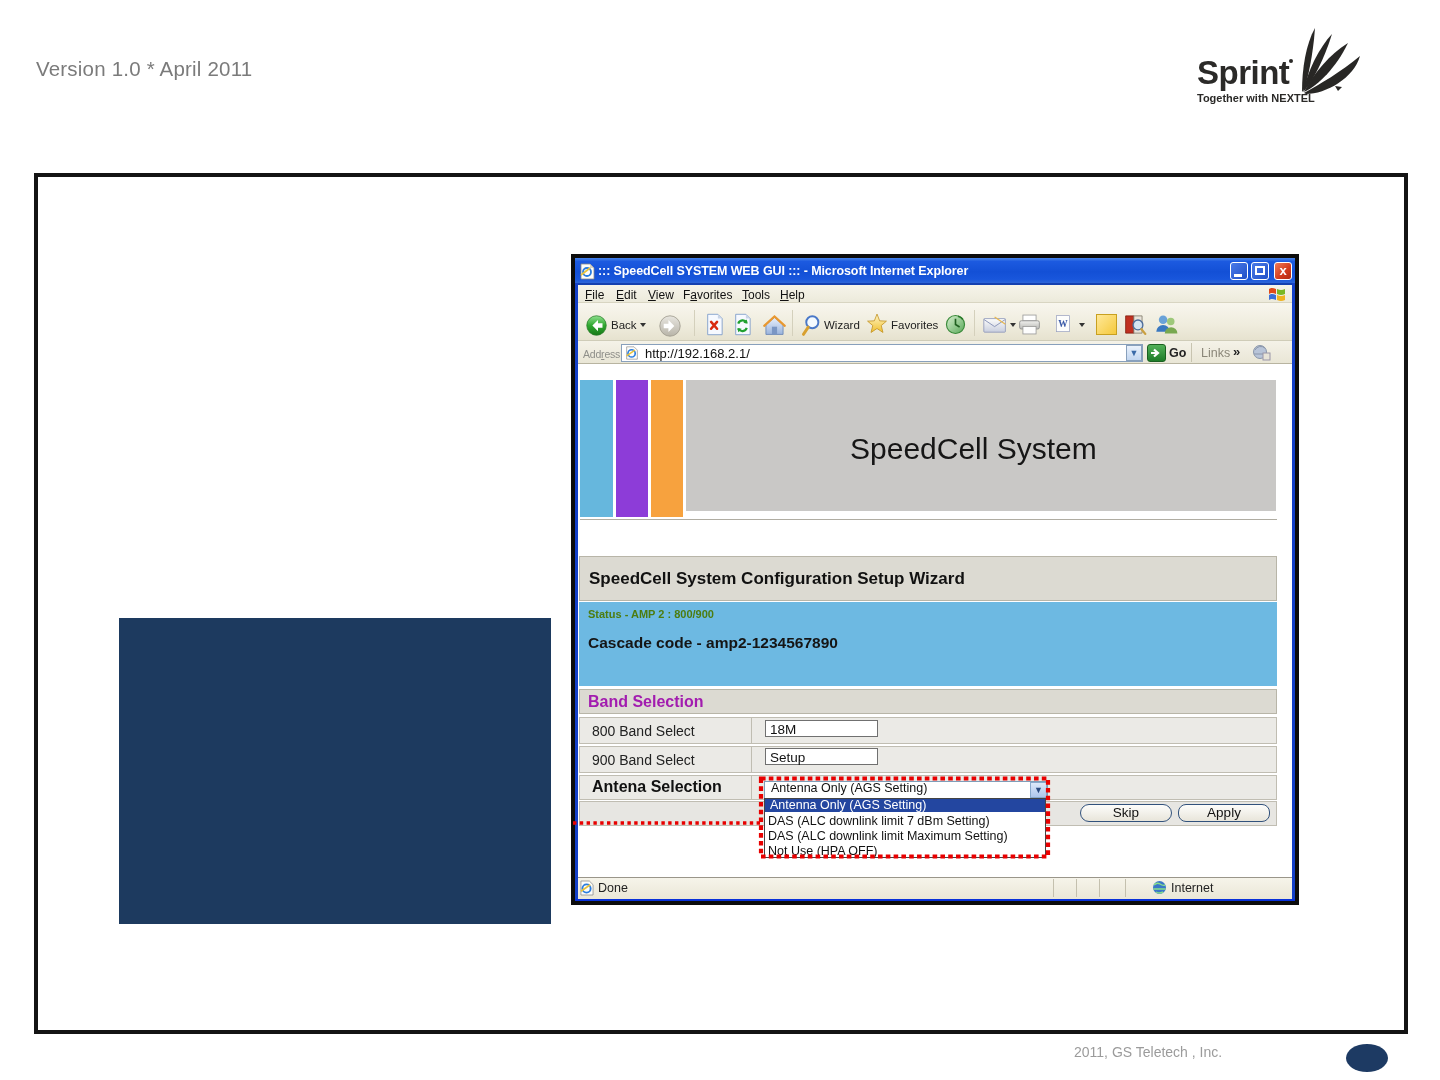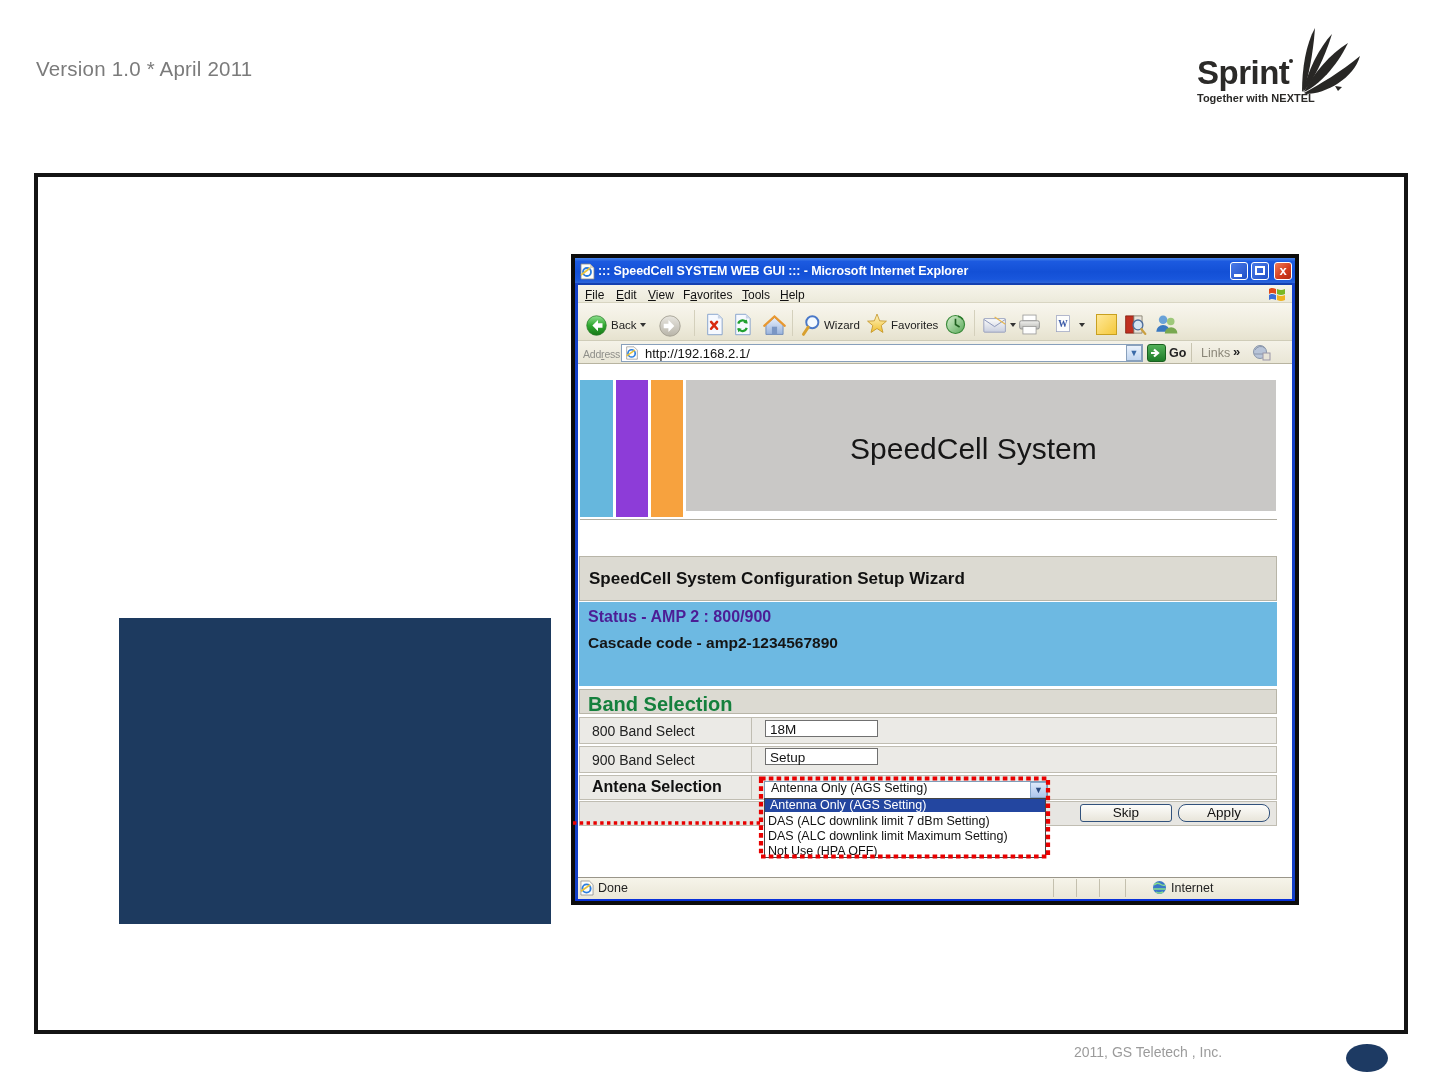--- a/index.html
+++ b/index.html
@@ -235,44 +235,44 @@
 <div class="abs" style="left:616px;top:380px;width:32px;height:137px;background:#8d3cd8"></div>
 <div class="abs" style="left:651px;top:380px;width:32px;height:137px;background:#f7a23e"></div>
 <div class="abs" style="left:686px;top:380px;width:590px;height:131px;background:#c9c8c6"></div>
 <div class="abs" style="left:850px;top:432px;font-size:30px;font-weight:normal;color:#161616">SpeedCell System</div>
 <div class="abs" style="left:580px;top:519px;width:697px;height:1px;background:#b0ada2"></div>
 
 <div class="abs bb" style="left:579px;top:556px;width:698px;height:45px;background:#dcdad2;border:1px solid #b8b5a8"></div>
 <div class="abs" style="left:589px;top:569px;font-size:17px;font-weight:bold;color:#111">SpeedCell System Configuration Setup Wizard</div>
 
 <div class="abs" style="left:579px;top:602px;width:698px;height:84px;background:#6db9e2"></div>
-<div class="abs" style="left:588px;top:608px;font-size:16px;font-weight:bold;color:#4c1d95">Status - AMP 2 : 800/900</div>
+<div class="abs" style="left:588px;top:608px;font-size:11px;font-weight:bold;color:#4d7c0f">Status - AMP 2 : 800/900</div>
 <div class="abs" style="left:588px;top:634px;font-size:15.5px;font-weight:bold;color:#151515">Cascade code - amp2-1234567890</div>
 
 <div class="abs bb" style="left:579px;top:689px;width:698px;height:25px;background:#dcdad2;border:1px solid #b8b5a8"></div>
-<div class="abs" style="left:588px;top:693px;font-size:20px;font-weight:bold;color:#15803d">Band Selection</div>
+<div class="abs" style="left:588px;top:693px;font-size:16px;font-weight:bold;color:#a21caf">Band Selection</div>
 
 <div class="abs bb" style="left:579px;top:717px;width:698px;height:27px;background:#ebeae6;border:1px solid #c0bdb2"></div>
 <div class="abs" style="left:580px;top:718px;width:171px;height:25px;border-right:1px solid #c0bdb2"></div>
 <div class="abs" style="left:592px;top:723px;font-size:14px;color:#222">800 Band Select</div>
 <div class="abs bb" style="left:765px;top:720px;width:113px;height:17px;background:#fff;border:1px solid #707070"></div>
 <div class="abs" style="left:770px;top:722px;font-size:13.5px;color:#111">18M</div>
 
 <div class="abs bb" style="left:579px;top:746px;width:698px;height:27px;background:#ebeae6;border:1px solid #c0bdb2"></div>
 <div class="abs" style="left:580px;top:747px;width:171px;height:25px;border-right:1px solid #c0bdb2"></div>
 <div class="abs" style="left:592px;top:752px;font-size:14px;color:#222">900 Band Select</div>
 <div class="abs bb" style="left:765px;top:748px;width:113px;height:17px;background:#fff;border:1px solid #707070"></div>
 <div class="abs" style="left:770px;top:750px;font-size:13.5px;color:#111">Setup</div>
 
 <div class="abs bb" style="left:579px;top:775px;width:698px;height:25px;background:#ebeae6;border:1px solid #c0bdb2"></div>
 <div class="abs" style="left:580px;top:776px;width:171px;height:23px;border-right:1px solid #c0bdb2"></div>
 <div class="abs" style="left:592px;top:778px;font-size:16px;font-weight:bold;color:#111">Antena Selection</div>
 
 <div class="abs bb" style="left:579px;top:801px;width:698px;height:25px;background:#e7e6e2;border:1px solid #c0bdb2"></div>
-<div class="abs bb" style="left:1080px;top:804px;width:92px;height:18px;border:1px solid #32527c;border-radius:3px;background:linear-gradient(180deg,#fdfdfb,#e8e5da);font-size:13.5px;color:#111;text-align:center;line-height:16px">Skip</div>
+<div class="abs bb" style="left:1080px;top:804px;width:92px;height:18px;border:1px solid #32527c;border-radius:9px;background:linear-gradient(180deg,#fdfdfb,#e8e5da);font-size:13.5px;color:#111;text-align:center;line-height:16px">Skip</div>
 <div class="abs bb" style="left:1178px;top:804px;width:92px;height:18px;border:1px solid #32527c;border-radius:8px;background:linear-gradient(180deg,#fdfdfb,#e8e5da);font-size:13.5px;color:#111;text-align:center;line-height:16px">Apply</div>
 
 <div class="abs bb" style="left:764px;top:781px;width:284px;height:18px;background:#fff;border:1px solid #7f9db9"></div>
 <div class="abs" style="left:771px;top:781px;font-size:12.5px;color:#111">Antenna Only (AGS Setting)</div>
 <div class="abs bb" style="left:1030px;top:782px;width:17px;height:16px;background:linear-gradient(180deg,#dce8fa,#aec6ec);border:1px solid #88a8cc;color:#2a4a80;font-size:9px;text-align:center;line-height:15px">▼</div>
 
 <div class="abs bb" style="left:764px;top:798px;width:282px;height:60px;background:#fff;border:1px solid #444"></div>
 <div class="abs" style="left:765px;top:799px;width:280px;height:13px;background:#2346a0"></div>
 <div class="abs" style="left:770px;top:799px;font-size:12.5px;line-height:13px;color:#fff">Antenna Only (AGS Setting)</div>
 <div class="abs" style="left:768px;top:814px;font-size:12.5px;line-height:15.2px;color:#111">DAS (ALC downlink limit 7 dBm Setting)<br>DAS (ALC downlink limit Maximum Setting)<br>Not Use (HPA OFF)</div>

